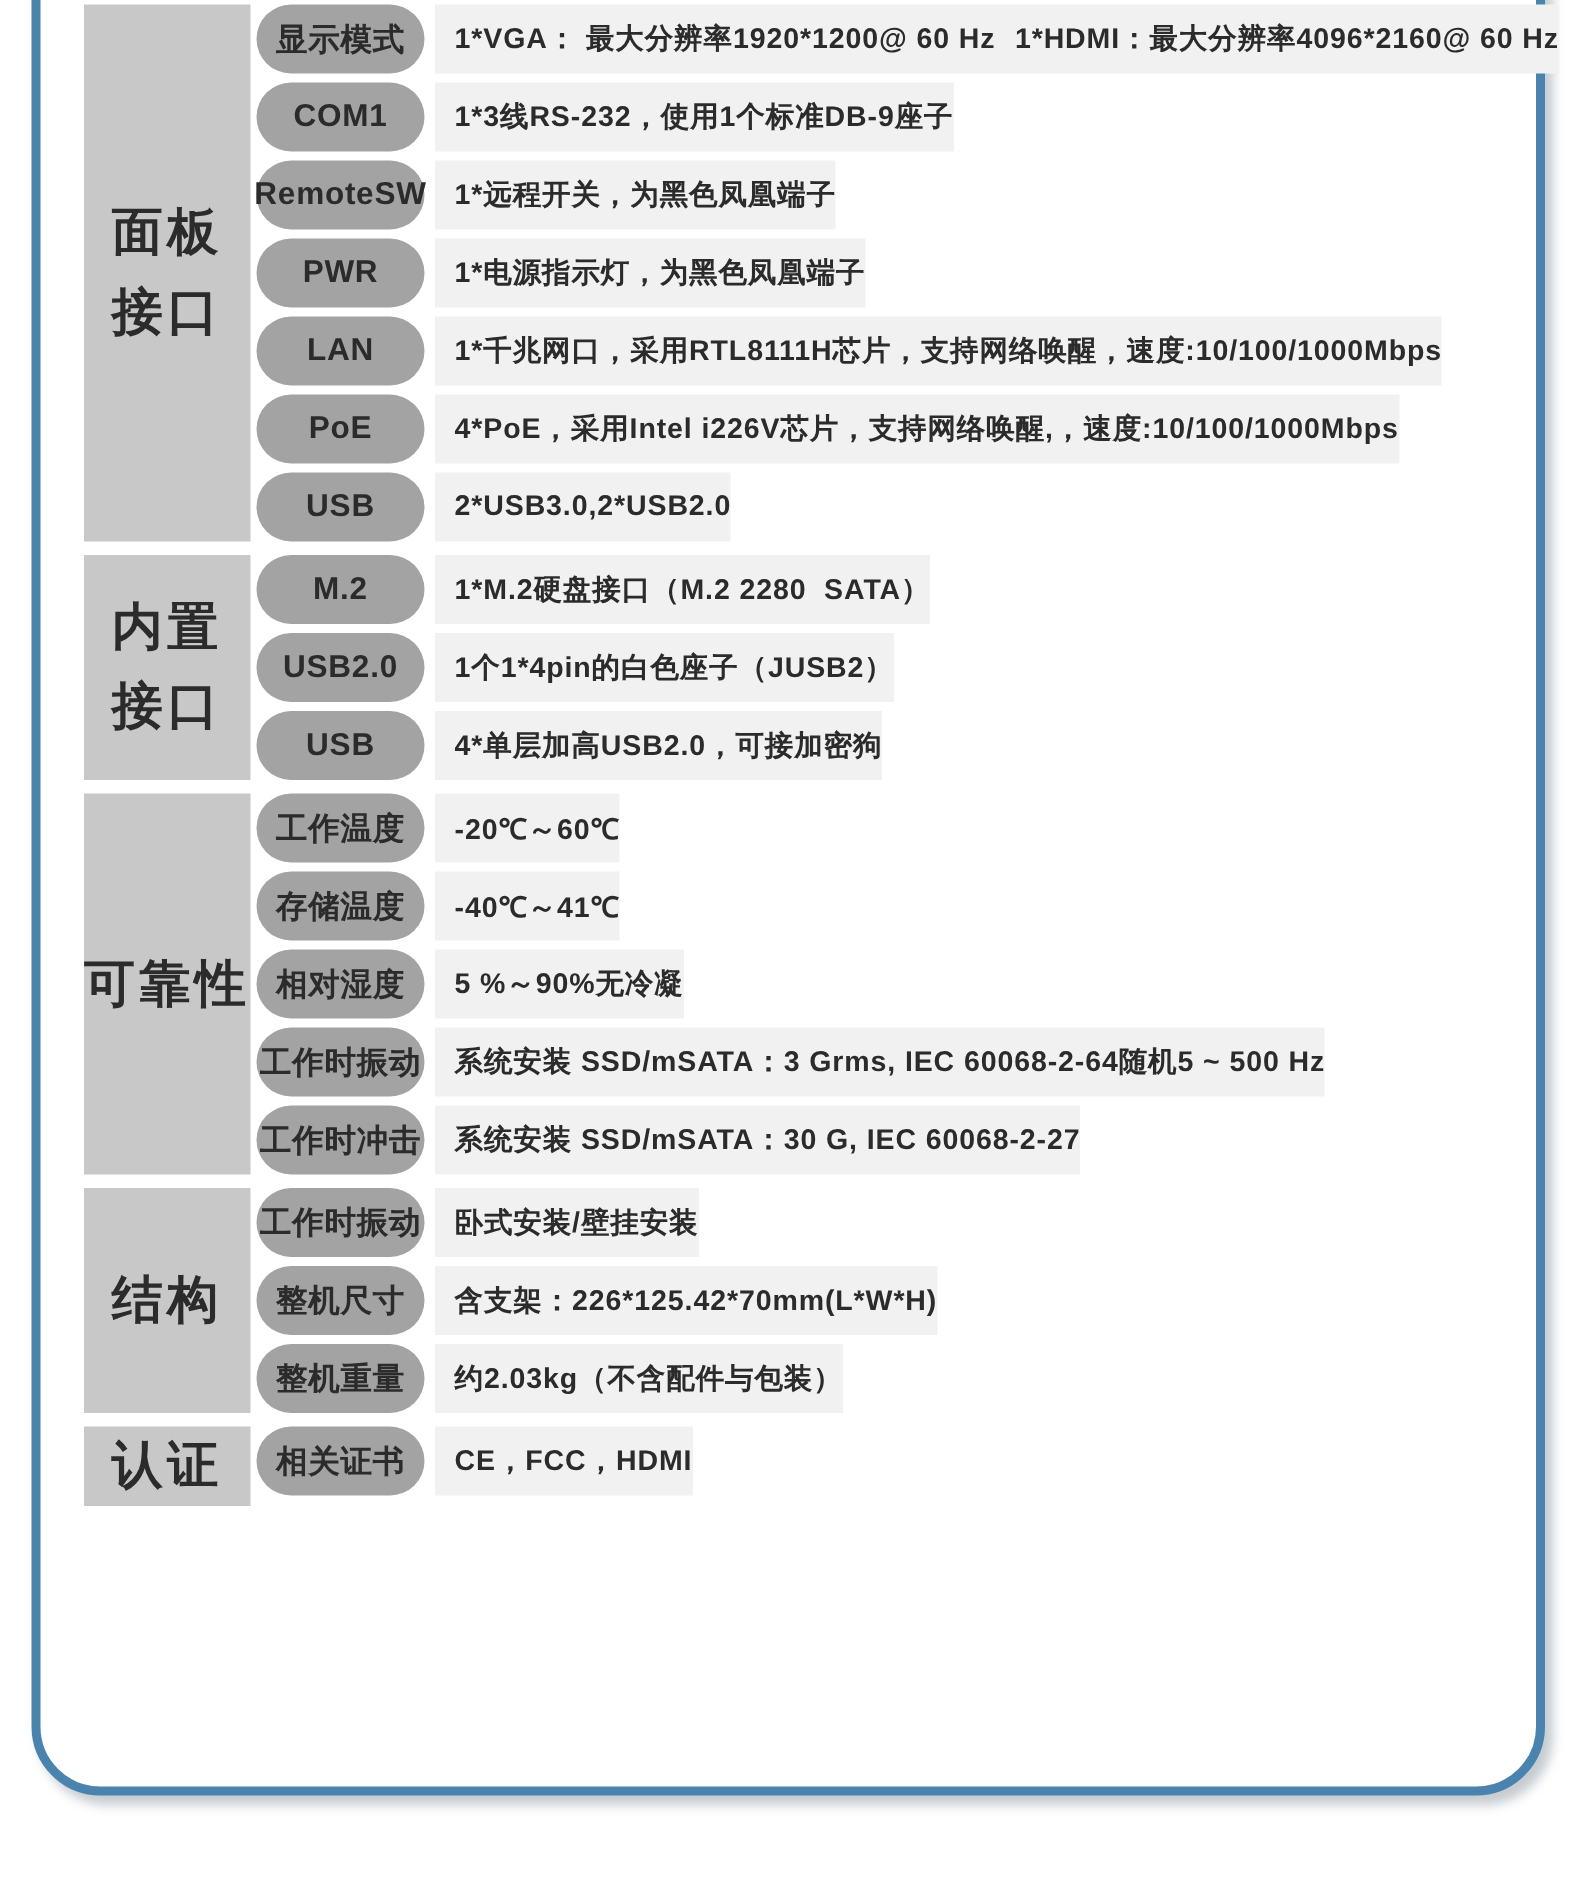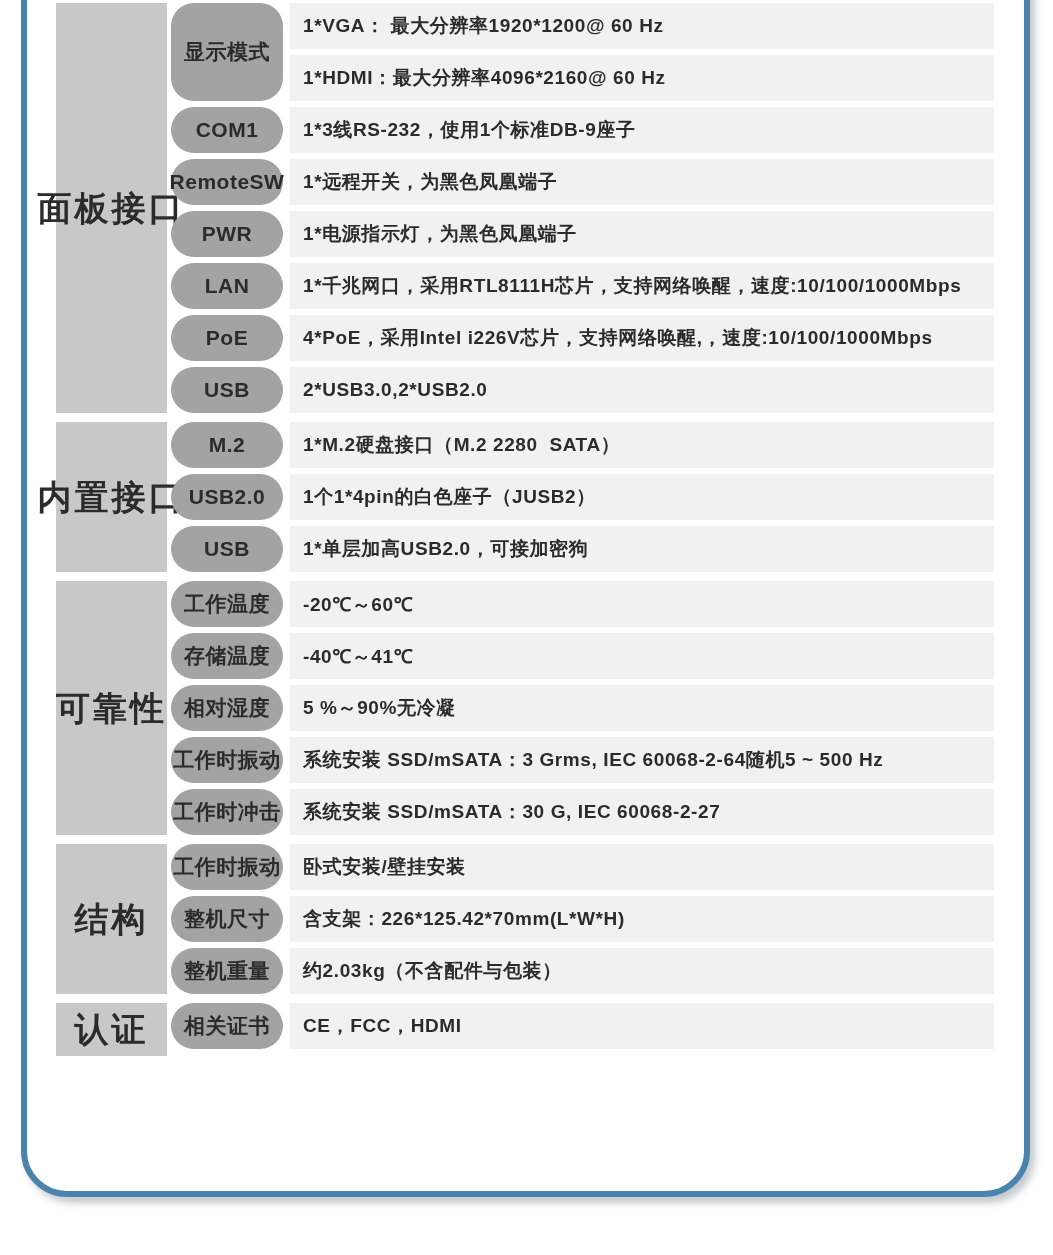--- a/index.html
+++ b/index.html
@@ -37,21 +37,21 @@
     column-gap: 4px;
     align-items: stretch;
   }
   .section + .section { margin-top: 9px; }
   .cat-cell {
     flex: 0 0 111px;
     width: 111px;
     background: #c8c8c9;
     color: #2b2b2b;
     display: flex;
-    flex-direction: row;
+    flex-direction: column;
     justify-content: center;
     align-items: center;
     font-size: 34px;
     font-weight: 700;
     letter-spacing: 3px;
     line-height: 1.55;
   }
   .cat-line { display: block; white-space: pre; }
   .rows {
     flex: 1;
@@ -75,21 +75,20 @@
     font-size: 21px;
     font-weight: 700;
     letter-spacing: 0.5px;
     text-align: center;
     white-space: pre;
     border-radius: 23px;
   }
   .vals {
     flex: 1;
     display: flex;
-    flex-direction: column;
     row-gap: 6px;
   }
   .val-cell {
     height: 46px;
     background: #f1f1f1;
     color: #2b2b2b;
     display: flex;
     align-items: center;
     padding-left: 13px;
     font-size: 19px;
@@ -169,21 +168,21 @@
         </div>
         <div class="row">
           <div class="label-cell">USB2.0</div>
           <div class="vals">
             <div class="val-cell">1个1*4pin的白色座子（JUSB2）</div>
           </div>
         </div>
         <div class="row">
           <div class="label-cell">USB</div>
           <div class="vals">
-            <div class="val-cell">1*单层加高USB2.0，可接加密狗</div>
+            <div class="val-cell">4*单层加高USB2.0，可接加密狗</div>
           </div>
         </div>
       </div>
     </div>
     <div class="section">
       <div class="cat-cell">
         <span class="cat-line">可靠性</span>
       </div>
       <div class="rows">
         <div class="row">

